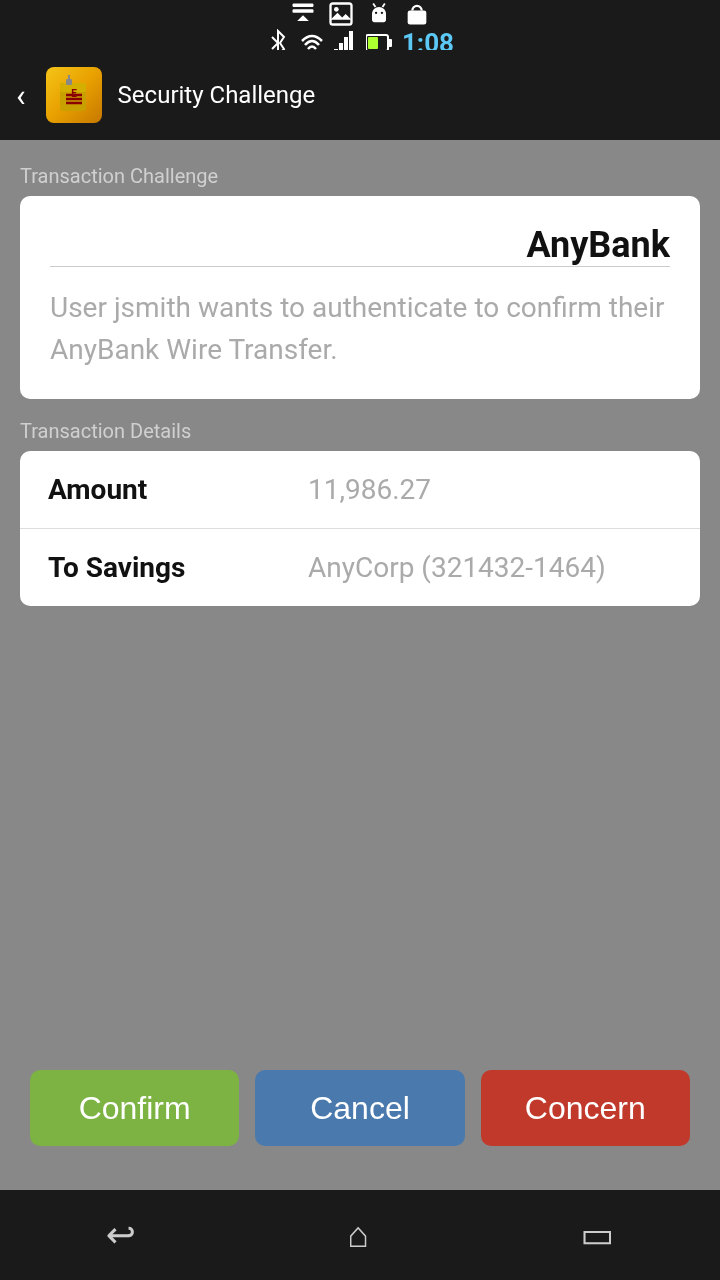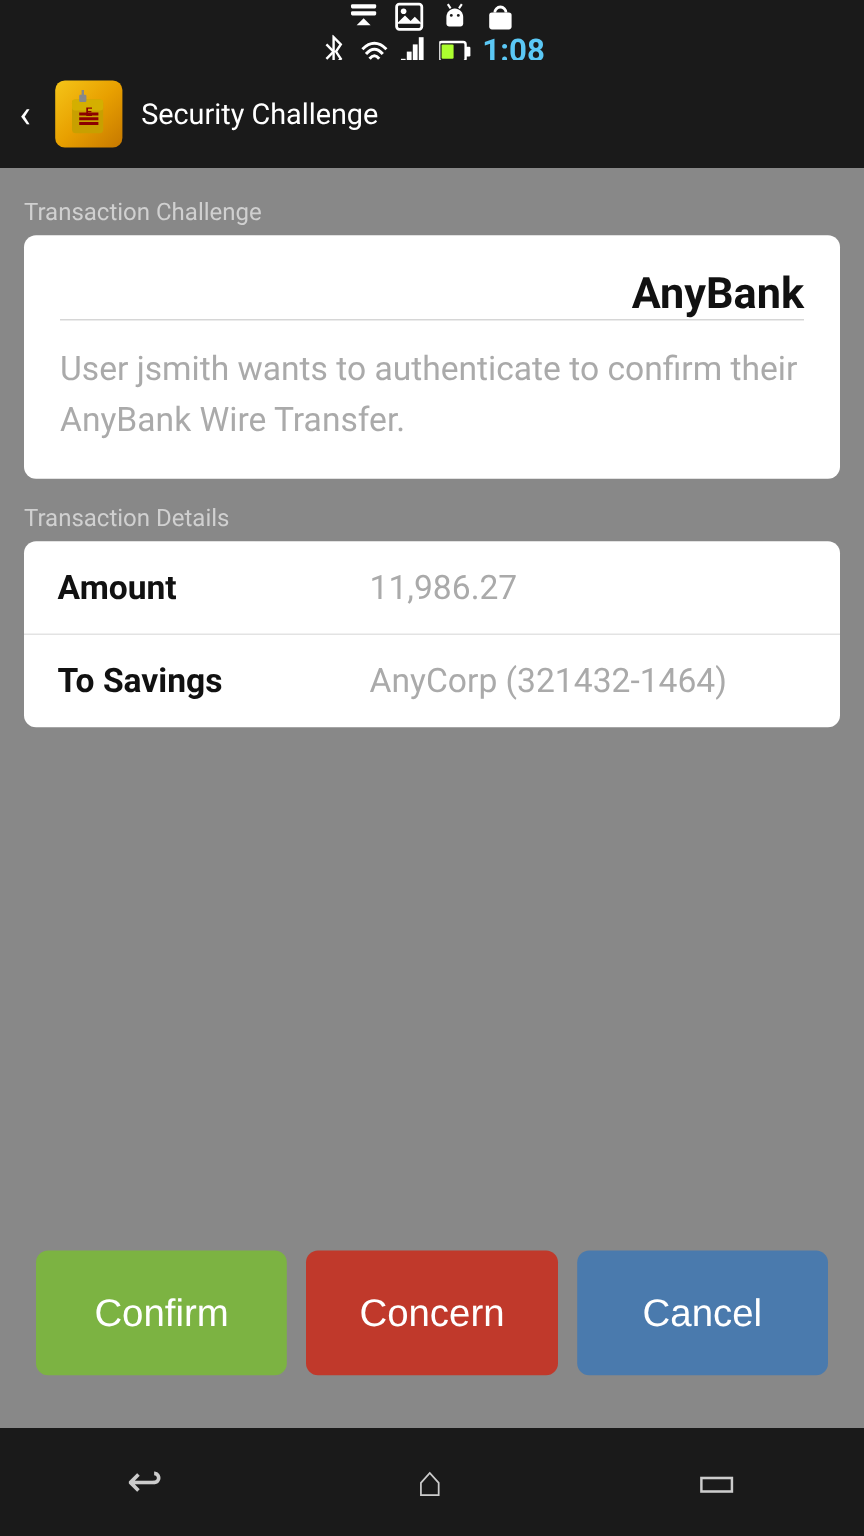--- a/index.html
+++ b/index.html
@@ -152,21 +152,21 @@
     
     .buttons-area {
       margin-top: auto;
       padding: 0 10px 20px;
       display: flex;
       justify-content: space-between;
       gap: 16px;
     }
     .btn {
       flex: 1;
-      height: 104px;
+      height: 76px;
       border: none;
       border-radius: 10px;
       font-size: 32px;
       font-weight: 500;
       cursor: pointer;
       color: white;
     }
     .btn-confirm {
       background: #7cb342;
     }
@@ -321,22 +321,22 @@
         <span class="detail-label">To Savings</span>
         <span class="detail-value">AnyCorp (321432-1464)</span>
       </div>
     </div>
   </div>
 
   <div class="spacer"></div>
 
   <div class="buttons-area">
     <button class="btn btn-confirm">Confirm</button>
+    <button class="btn btn-cancel">Cancel</button>
     <button class="btn btn-concern">Concern</button>
-    <button class="btn btn-cancel">Cancel</button>
   </div>
 
 
 </div>
 
 <div class="nav-bar">
   <span class="nav-btn">↩</span>
   <span class="nav-btn">⌂</span>
   <span class="nav-btn">▭</span>
 </div>

